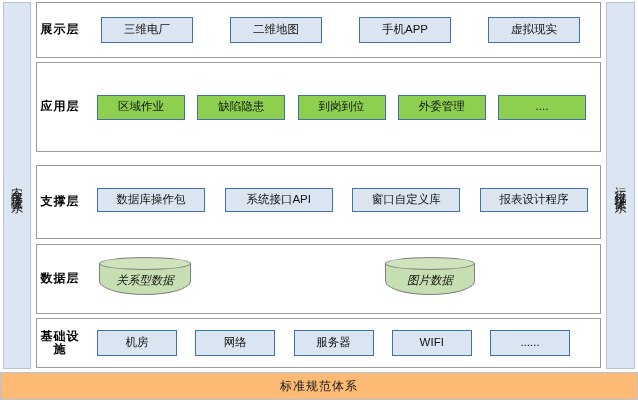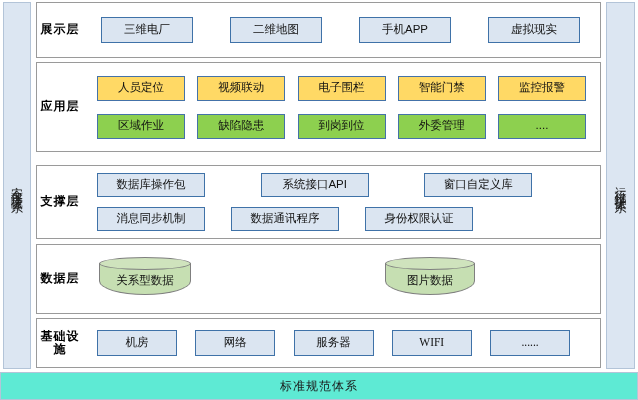--- a/index.html
+++ b/index.html
@@ -106,21 +106,21 @@
   #panel-support{top:165px;height:74px;}
   #panel-support .row{height:30px;}
   #panel-support .node{height:24px;}
   #panel-support .row-top{margin-bottom:4px;}
 
   
   #panel-data{top:244px;height:70px;}
 
   
   #panel-infra{top:318px;height:50px;}
-  #panel-infra .node{height:26px;font-family:Liberation Serif, serif;}
+  #panel-infra .node{height:26px;}
 
   
   .cyl{
     position:relative;
     height:44px;
     display:flex;align-items:center;justify-content:center;
   }
   .cyl-body{
     position:absolute;left:0;top:6px;
     width:100%;height:32px;
@@ -139,28 +139,29 @@
     border-radius:50%;
     box-sizing:border-box;
   }
   .cyl-text{
     position:relative;
     z-index:3;
     font-size:11.5px;
     color:#111;
     white-space:nowrap;
     margin-top:3px;
+    font-style:italic;
   }
 
   
   .footer{
     position:absolute;
     left:0;top:372px;
     width:638px;height:28px;
-    background:#5eead4;
+    background:#fdba74;
     border:1px solid #b3c4d8;
     box-sizing:border-box;
     display:flex;align-items:center;justify-content:center;
     font-size:12px;
     color:#1a1a1a;
     letter-spacing:1px;
   }
 </style>
 </head>
 <body>
@@ -192,33 +193,20 @@
         <div style="flex:0 0 14px"></div>
       </div>
     </div>
   </div>
 
   <div class="panel" id="panel-application">
     <div class="panel-label">
       <span>应用层</span>
     </div>
     <div class="panel-body">
-      <div class="row row-top">
-        <div style="flex:0 0 14px"></div>
-        <div class="node node-yellow" style="flex:0 0 88px">人员定位</div>
-        <div style="flex:1 1 auto"></div>
-        <div class="node node-yellow" style="flex:0 0 88px">视频联动</div>
-        <div style="flex:1 1 auto"></div>
-        <div class="node node-yellow" style="flex:0 0 88px">电子围栏</div>
-        <div style="flex:1 1 auto"></div>
-        <div class="node node-yellow" style="flex:0 0 88px">智能门禁</div>
-        <div style="flex:1 1 auto"></div>
-        <div class="node node-yellow" style="flex:0 0 88px">监控报警</div>
-        <div style="flex:0 0 8px"></div>
-      </div>
       <div class="row">
         <div style="flex:0 0 14px"></div>
         <div class="node node-green" style="flex:0 0 88px">区域作业</div>
         <div style="flex:1 1 auto"></div>
         <div class="node node-green" style="flex:0 0 88px">缺陷隐患</div>
         <div style="flex:1 1 auto"></div>
         <div class="node node-green" style="flex:0 0 88px">到岗到位</div>
         <div style="flex:1 1 auto"></div>
         <div class="node node-green" style="flex:0 0 88px">外委管理</div>
         <div style="flex:1 1 auto"></div>
@@ -234,30 +222,22 @@
     </div>
     <div class="panel-body">
       <div class="row row-top">
         <div style="flex:0 0 14px"></div>
         <div class="node node-blue" style="flex:0 0 108px">数据库操作包</div>
         <div style="flex:1 1 auto"></div>
         <div class="node node-blue" style="flex:0 0 108px">系统接口API</div>
         <div style="flex:1 1 auto"></div>
         <div class="node node-blue" style="flex:0 0 108px">窗口自定义库</div>
         <div style="flex:1 1 auto"></div>
+        <div class="node node-blue" style="flex:0 0 108px">报表设计程序</div>
         <div style="flex:0 0 6px"></div>
-      </div>
-      <div class="row">
-        <div style="flex:0 0 14px"></div>
-        <div class="node node-blue" style="flex:0 0 108px">消息同步机制</div>
-        <div style="flex:0 0 26px"></div>
-        <div class="node node-blue" style="flex:0 0 108px">数据通讯程序</div>
-        <div style="flex:0 0 26px"></div>
-        <div class="node node-blue" style="flex:0 0 108px">身份权限认证</div>
-        <div style="flex:1 1 auto"></div>
       </div>
     </div>
   </div>
 
   <div class="panel" id="panel-data">
     <div class="panel-label">
       <span>数据层</span>
     </div>
     <div class="panel-body">
       <div class="row">

